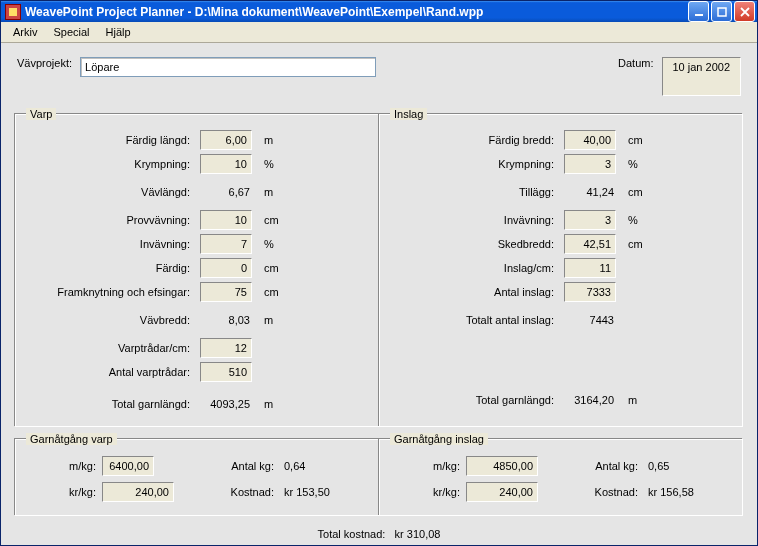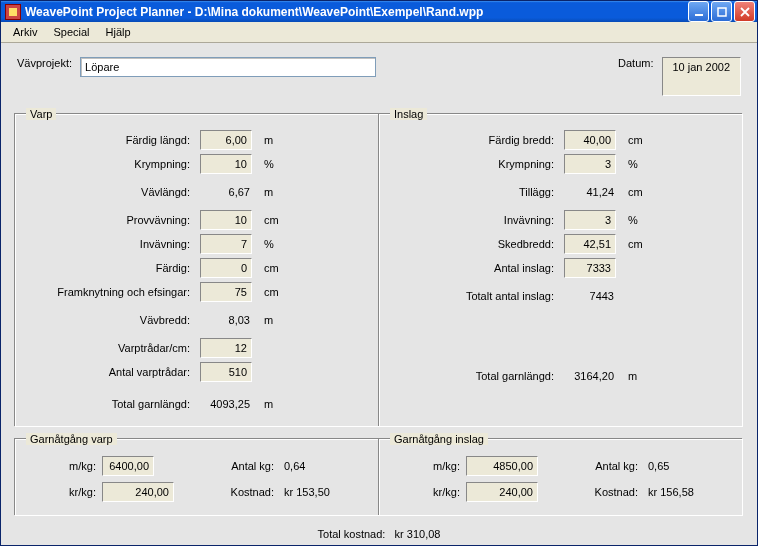--- a/index.html
+++ b/index.html
@@ -295,20 +295,25 @@
           <span class="lbl">Invävning:</span>
           <input class="sunken-disp" value="3" style="">
           <span class="plain-val">%</span>
         </div>
         <div class="form-row">
           <span class="lbl">Skedbredd:</span>
           <input class="sunken-disp" value="42,51" style="">
           <span class="plain-val">cm</span>
         </div>
         <div class="form-row">
+          <span class="lbl">Inslag/cm:</span>
+          <input class="sunken-disp" value="11" style="">
+          <span></span>
+        </div>
+        <div class="form-row">
           <span class="lbl">Antal inslag:</span>
           <input class="sunken-disp" value="7333" style="">
           <span></span>
         </div>
         <div class="form-row" style="margin-top:4px">
           <span class="lbl">Totalt antal inslag:</span>
           <span class="val" style="padding-right:6px">7443</span>
           <span></span>
         </div>
 

